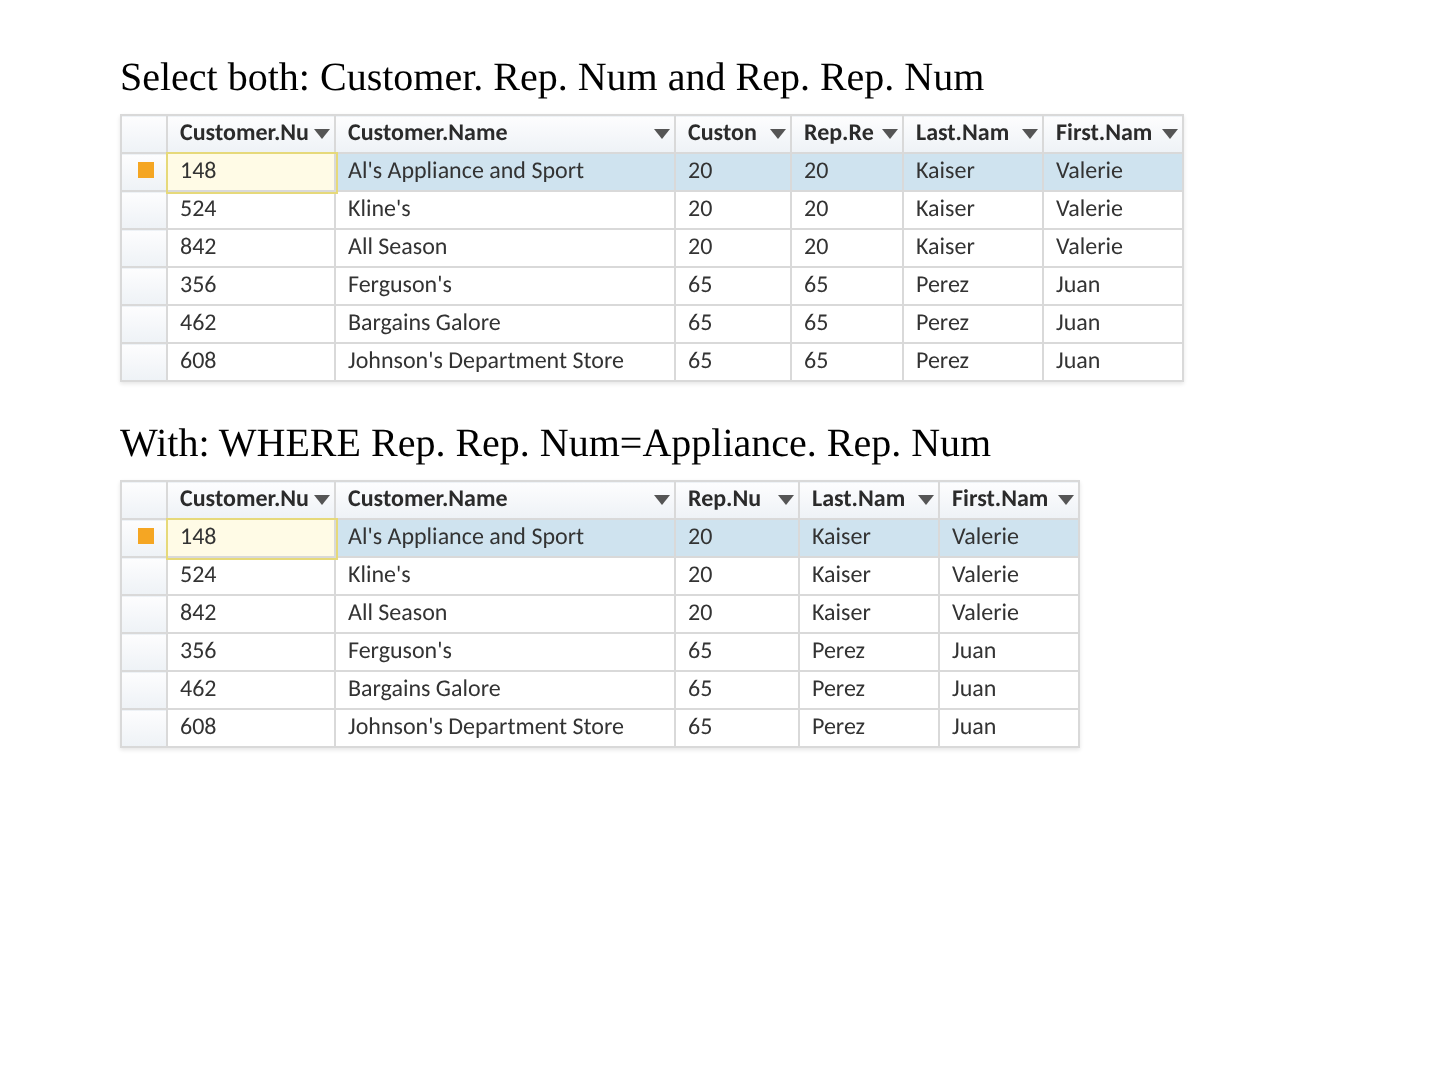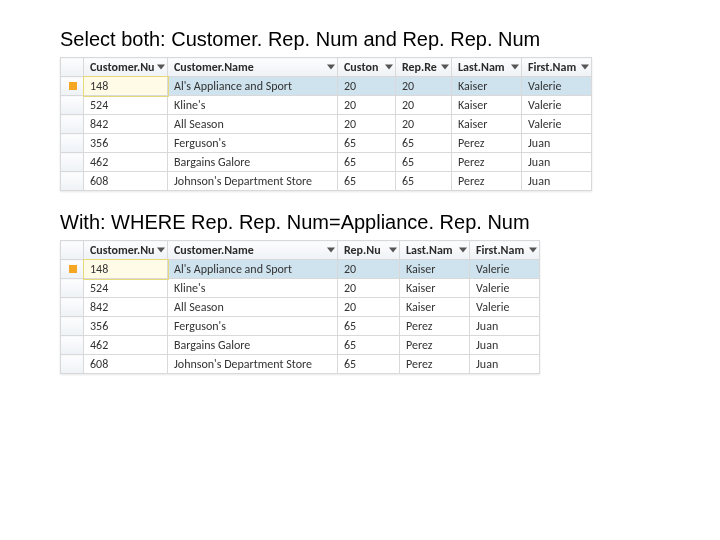--- a/index.html
+++ b/index.html
@@ -6,21 +6,21 @@
     margin: 0;
     padding: 20px 60px;
     font-family: Arial, sans-serif;
     background: #fff;
     width: 720px;
     height: 540px;
     box-sizing: border-box;
   }
   .caption {
     font-size: 20px;
-    font-family: Liberation Sans, sans-serif;
+    font-family: Liberation Serif, serif;
     margin: 8px 0 6px 0;
     color: #000;
   }
   .grid {
     border-collapse: collapse;
     font-family: "Segoe UI", Calibri, sans-serif;
     font-size: 12px;
     color: #333;
     margin-bottom: 20px;
     box-shadow: 0 1px 2px rgba(0,0,0,0.1);

